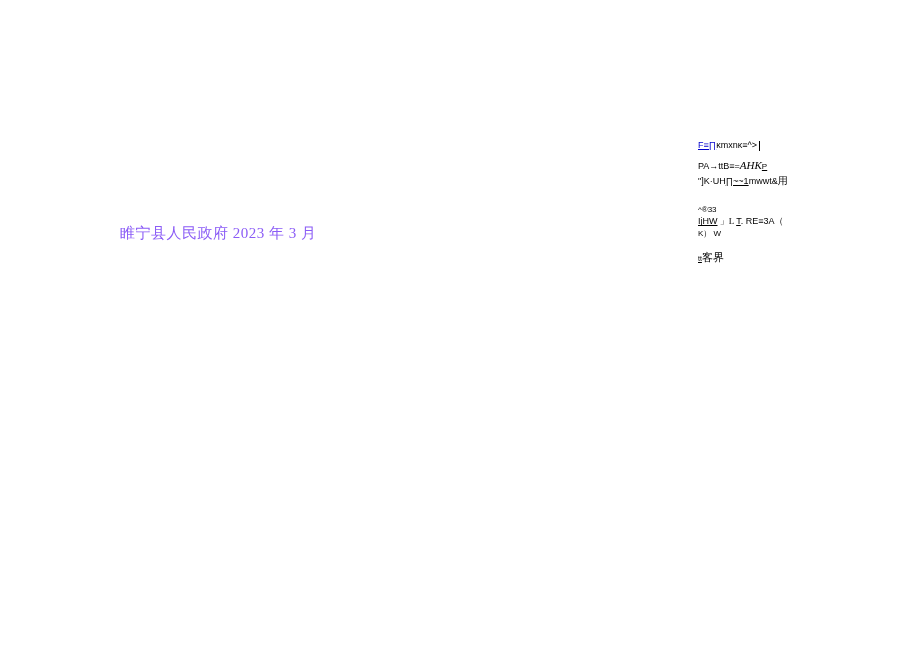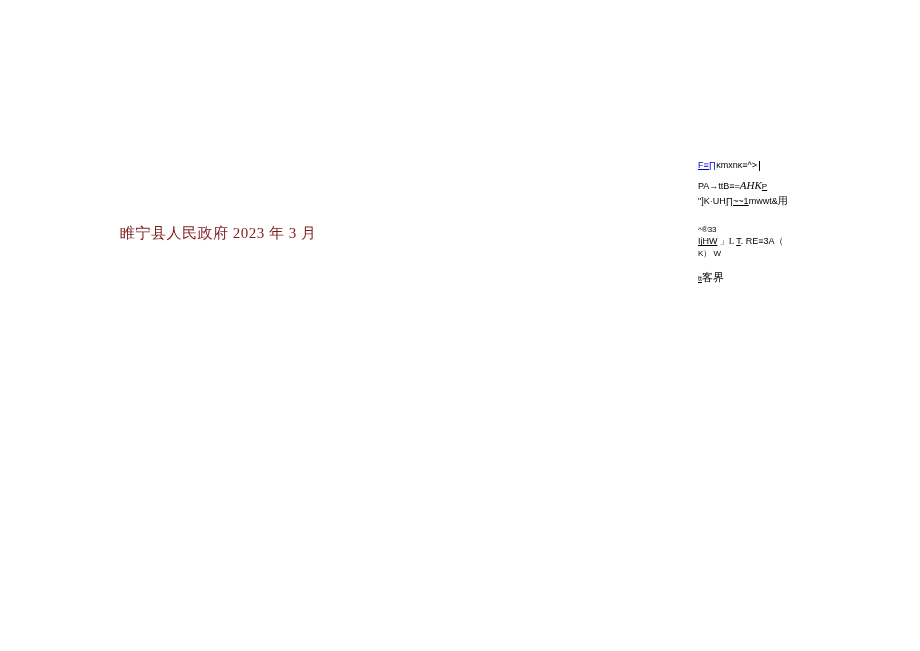--- a/index.html
+++ b/index.html
@@ -13,27 +13,27 @@
       background: #ffffff;
       position: relative;
       font-family: "SimSun", "宋体", serif;
       overflow: hidden;
     }
     .main-text {
       position: absolute;
       left: 120px;
       top: 224px;
       font-size: 15px;
-      color: #7f1d1d;
+      color: #8b5cf6;
       letter-spacing: 0.5px;
     }
     .side-text-block {
       position: absolute;
       left: 698px;
-      top: 160px;
+      top: 140px;
       width: 90px;
       font-size: 9px;
       line-height: 1.3;
       color: #000000;
     }
     .side-line1 {
       margin-bottom: 6px;
       font-family: Arial, sans-serif;
     }
     .side-line1 .underline-part {

